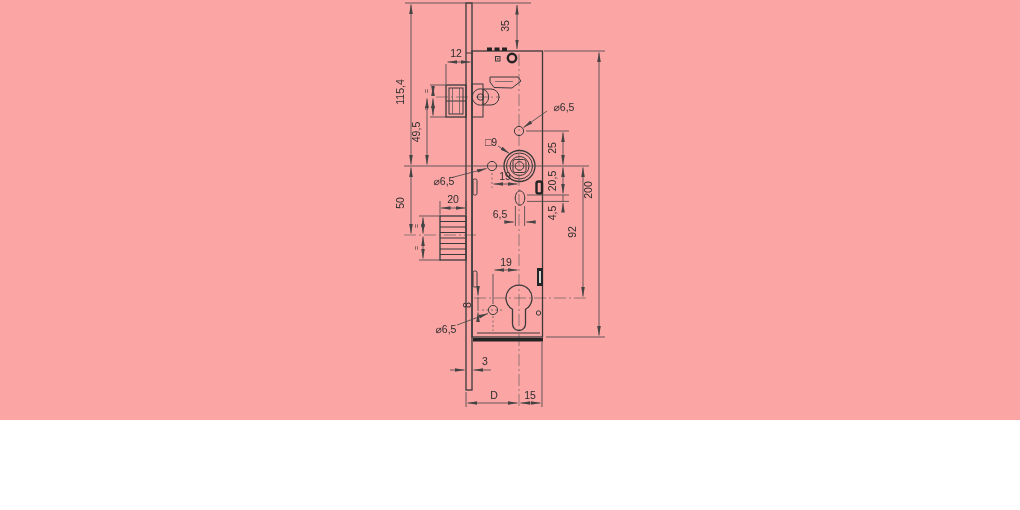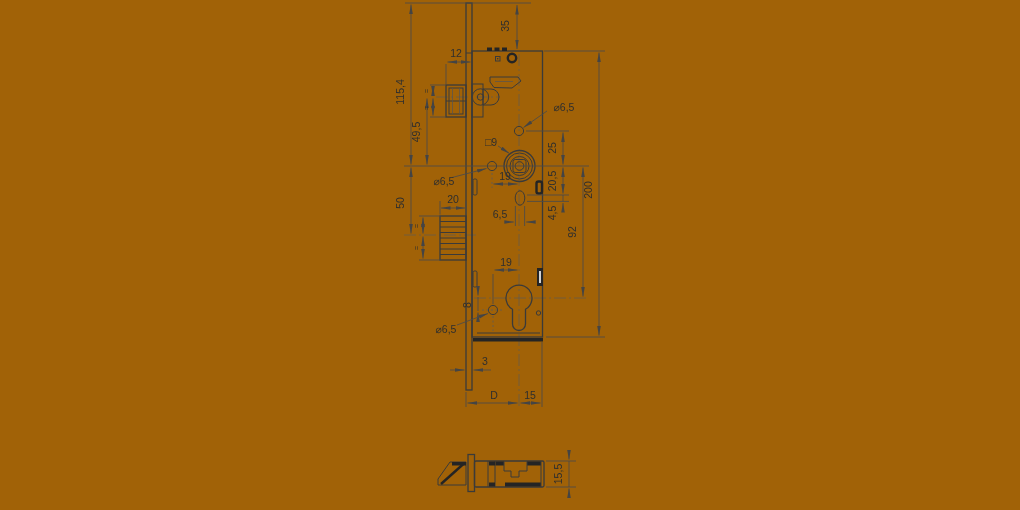--- a/index.html
+++ b/index.html
@@ -1,16 +1,16 @@
 <!DOCTYPE html>
 <html><head>
 <meta charset="utf-8">
 <style>
   html,body{margin:0;padding:0;background:#ffffff;}
-  .stage{position:relative;width:1020px;height:510px;background:#a16207;overflow:hidden;
+  .stage{position:relative;width:1020px;height:420px;background:#fca5a5;overflow:hidden;
          font-family:"Liberation Sans", sans-serif;}
   svg text{font-family:"Liberation Sans", sans-serif;font-size:10.5px;fill:#2e2e2e;}
   svg text.eq{font-size:7px;fill:#2e2e2e;}
   .ol   {fill:none;stroke:#3a3a3a;stroke-width:1.3;}
   .ol1  {fill:none;stroke:#3a3a3a;stroke-width:1;}
   .thin {fill:none;stroke:#555;stroke-width:0.7;}
   .dim  {fill:none;stroke:#4a4a4a;stroke-width:0.85;}
   .cl   {fill:none;stroke:#5a5a5a;stroke-width:0.65;stroke-dasharray:12 3 2 3;}
   .dots {fill:none;stroke:#5a5a5a;stroke-width:0.8;stroke-dasharray:2 2.5;}
   .blk  {fill:#242424;stroke:none;}

